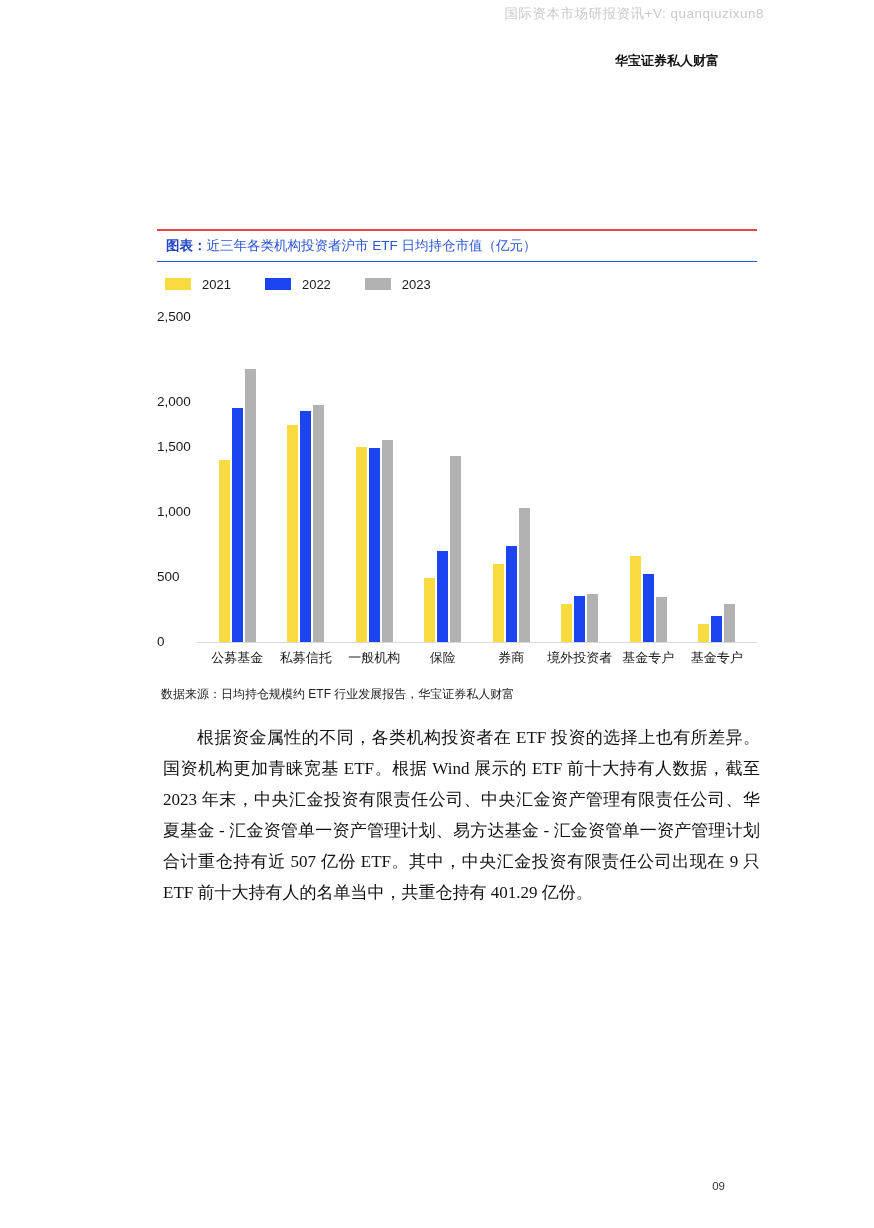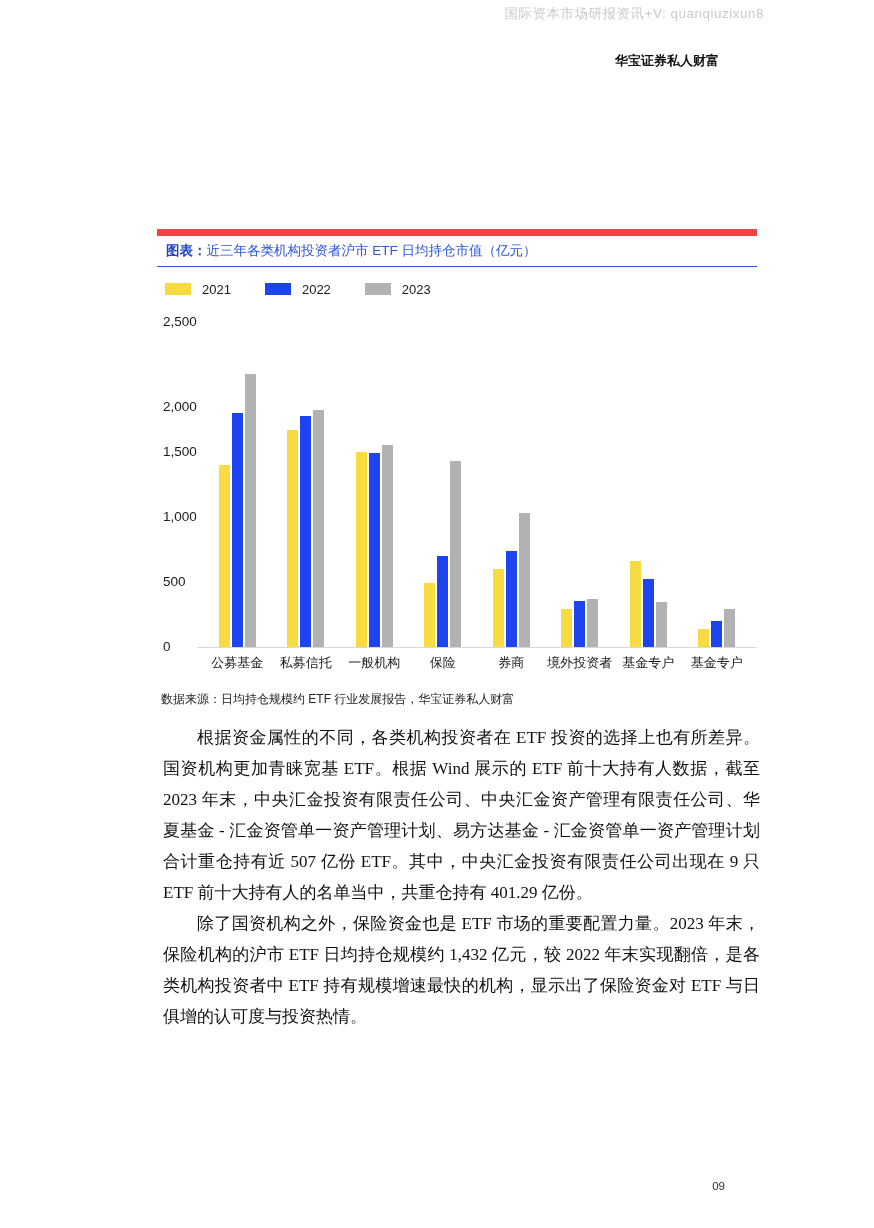--- a/index.html
+++ b/index.html
@@ -10,31 +10,31 @@
   }
   .watermark {
     position:absolute; top:5px; right:3px; font-size:13.5px; color:#c9c9c9;
     letter-spacing:0.5px;
   }
   .brand-header {
     position:absolute; top:52px; right:48px; font-size:13px; font-weight:bold; color:#111;
   }
   .chart-section { position:absolute; left:157px; top:229px; width:600px; }
   .chart-title-bar {
-    border-top:7px solid #ef4444; border-bottom:1px solid #2b55d6;
+    border-top:2px solid #ef4444; border-bottom:1px solid #2b55d6;
     padding:7px 0 8px 9px; font-size:13.5px; color:#2b55d6; line-height:15px;
   }
   .chart-title-prefix { font-weight:bold; color:#2044c4; }
   .legend-row { display:flex; align-items:center; gap:34px; margin:15px 0 0 8px; height:14px; }
   .legend-item { display:flex; align-items:center; gap:11px; }
   .legend-swatch { width:26px; height:12px; display:inline-block; }
   .legend-label { font-size:13px; color:#1a1a1a; }
   .chart-canvas { position:relative; height:376px; margin-top:9px; }
   .ytick {
-    position:absolute; left:6px; width:42px; text-align:left;
+    position:absolute; left:0; width:42px; text-align:left;
     font-size:13.5px; color:#1a1a1a; line-height:18px;
   }
   .axis-baseline { position:absolute; left:40px; right:0; top:342px; border-top:1px solid #d8d8d8; }
   .bars-area {
     position:absolute; left:46px; right:6px; top:17px; height:325px;
     display:flex;
   }
   .bar-group { flex:1; display:flex; align-items:flex-end; justify-content:center; gap:2px; }
   .bar { width:11px; }
   .xlabels-row { position:absolute; left:46px; right:6px; top:349px; display:flex; }
@@ -138,18 +138,17 @@
         <div class="ytick" style="top: 138px;">1,500</div>
         <div class="ytick" style="top: 73px; margin-top: 20px;">2,000</div>
         <div class="ytick" style="top: 8px;">2,500</div>
       </div>
 
     <div class="chart-source">数据来源：日均持仓规模约 ETF 行业发展报告，华宝证券私人财富</div>
   </div>
 
   <div class="body-text">
     <p>根据资金属性的不同，各类机构投资者在 ETF 投资的选择上也有所差异。国资机构更加青睐宽基 ETF。根据 Wind 展示的 ETF 前十大持有人数据，截至 2023 年末，中央汇金投资有限责任公司、中央汇金资产管理有限责任公司、华夏基金 - 汇金资管单一资产管理计划、易方达基金 - 汇金资管单一资产管理计划合计重仓持有近 507 亿份 ETF。其中，中央汇金投资有限责任公司出现在 9 只 ETF 前十大持有人的名单当中，共重仓持有 401.29 亿份。</p>
-    <p>除了国资机构之外，保险资金也是 ETF 市场的重要配置力量。2023 年末，保险机构的沪市 ETF 日均持仓规模约 1,432 亿元，较 2022 年末实现翻倍，是各类机构投资者中 ETF 持有规模增速最快的机构，显示出了保险资金对 ETF 与日俱增的认可度与投资热情。</p>
   </div>
 
   <div class="page-number">09</div>
 
 </div>
 
 </body></html>

